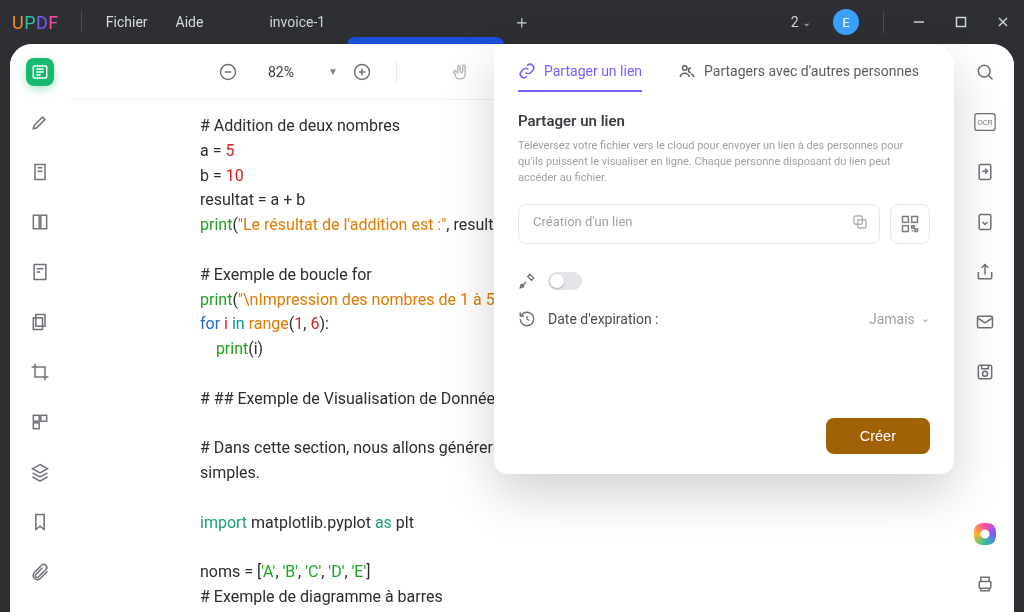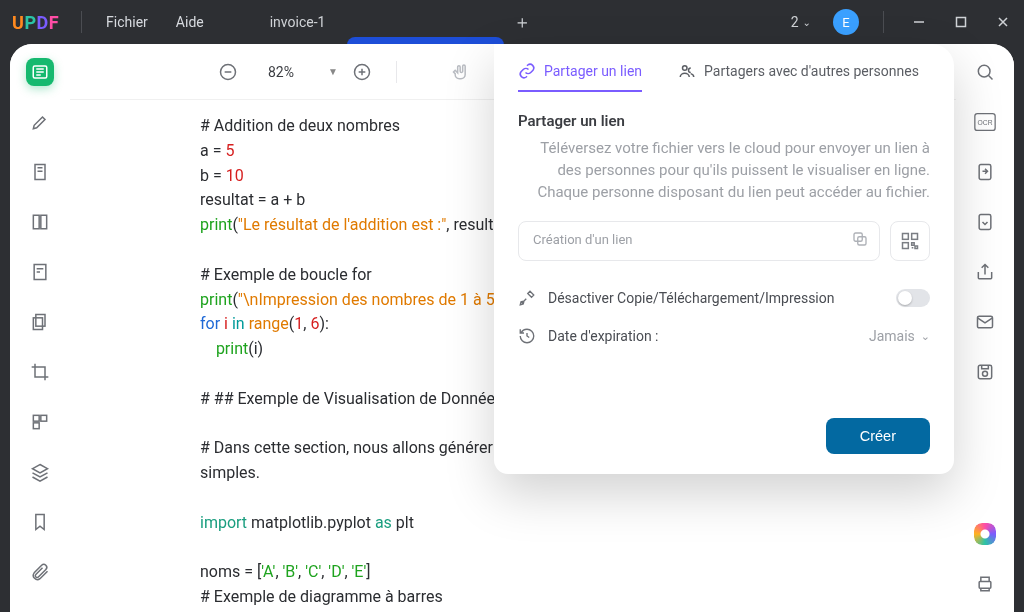--- a/index.html
+++ b/index.html
@@ -8,21 +8,21 @@
     font-family: -apple-system, "Segoe UI", Roboto, Arial, sans-serif;
     background: #2d2f33; color: #222; position: relative;
     font-size: 14px;
   }
   
   .titlebar {
     height: 44px; background: #2d2f33; color: #cfd2d6;
     display: flex; align-items: center; padding: 0 4px 0 12px;
     font-size: 14px;
   }
-  .logo { font-weight: 700; font-size: 18px; letter-spacing: 0.5px; margin-right: 12px; }
+  .logo { font-weight: 400; font-size: 18px; letter-spacing: 0.5px; margin-right: 12px; }
   .logo .u { color: #ff8a1f; }
   .logo .p { color: #2bc4a6; }
   .logo .d { color: #7a5cff; }
   .logo .f { color: #ff4da6; }
   .tb-sep { width: 1px; height: 22px; background: #4b4d52; margin: 0 10px; }
   .tb-item { padding: 0 14px; cursor: default; color: #d7dadf; }
   .tabstrip { display: flex; align-items: stretch; margin-left: 30px; height: 100%; }
   .tab {
     display: flex; align-items: center; gap: 10px; padding: 0 22px;
     height: 100%; color: #cfd2d6; position: relative; font-size: 14px;
@@ -86,21 +86,21 @@
     background:#fff; border-radius: 0 22px 14px 14px;
     box-shadow: 0 20px 50px rgba(0,0,0,.18);
     padding: 18px 24px 20px 24px; display:flex; flex-direction:column;
     font-size: 14px; color:#4a4d53;
   }
   .panel-tabs { display:flex; gap: 36px; align-items:center; margin-bottom: 20px; }
   .ptab { display:flex; align-items:center; gap:8px; color:#5b5e64; padding-bottom: 10px; border-bottom: 2px solid transparent; }
   .ptab.active { color:#7a5cff; border-bottom-color:#7a5cff; }
   .ptab .pi { width:18px; height:18px; display:inline-flex; align-items:center; justify-content:center; }
   .panel h4 { font-size: 15px; font-weight:600; color:#3b3d42; margin-bottom: 8px; }
-  .panel p.desc { font-size: 15px; color:#9da0a6; line-height:1.45; margin-bottom: 18px; text-align: right; }
+  .panel p.desc { font-size: 11px; color:#9da0a6; line-height:1.45; margin-bottom: 18px; }
   .link-row { display:flex; gap: 10px; align-items:stretch; margin-bottom: 18px; }
   .link-field {
     flex:1; border:1px solid #e7e8eb; border-radius: 8px; height:40px;
     display:flex; align-items:center; justify-content:space-between; padding: 0 10px 4px 14px;
     color:#9da0a6; font-size: 13px;
   }
   .copy-mini { color:#aeb1b7; }
   .qr-btn { width:40px; height:40px; border:1px solid #e7e8eb; border-radius:8px; display:flex; align-items:center; justify-content:center; color:#7a7d83;}
   .option-row { display:flex; align-items:center; gap:12px; color:#4a4d53; padding: 10px 0; }
   .option-row.disabled { color:#b9bcc2; }
@@ -108,21 +108,21 @@
   .val-right { color:#9da0a6; display:flex; align-items:center; gap:6px; }
   .switch {
     width:34px; height:18px; border-radius: 10px; background:#e2e4e8; position:relative;
   }
   .switch::after{
     content:""; position:absolute; top:2px; left:2px; width:14px; height:14px; background:#fff; border-radius:50%;
     box-shadow: 0 1px 2px rgba(0,0,0,.25);
   }
   .panel-footer { margin-top:auto; display:flex; justify-content:flex-end; }
   .btn-create {
-    background:#0369a1; color:#fff; border:none; border-radius:8px;
+    background:#a16207; color:#fff; border:none; border-radius:8px;
     padding: 10px 34px; font-size: 14.5px; cursor:pointer;
   }
   svg { display:block; }
 </style>
 </head>
 <body>
 
 <div class="titlebar">
   <span class="logo">
     <span class="u">U</span><span class="p">P</span><span class="d">D</span><span class="f">F</span>
@@ -391,21 +391,20 @@
         </svg>
     </div>
   </div>
 
   <div class="option-row">
     <span>
       <svg width="18" height="18" viewBox="0 0 24 24" fill="none" stroke="#6e7177" stroke-width="1.8">
           <path d="M14 7l3 3M5 19l6-6M16 3l5 5-3 3-5-5 3-3zM3 21l4-1 1-4-4 1-1 4z"></path>
         </svg>
     </span>
-    <span class="flex">Désactiver Copie/Téléchargement/Impression</span>
     <span class="switch"></span>
   </div>
 
   <div class="option-row">
     <span>
       <svg width="18" height="18" viewBox="0 0 24 24" fill="none" stroke="#6e7177" stroke-width="1.8">
           <path d="M3 12a9 9 0 109-9 9 9 0 00-8 5M3 3v5h5"></path>
           <path d="M12 8v4l3 2"></path>
         </svg>
     </span>

